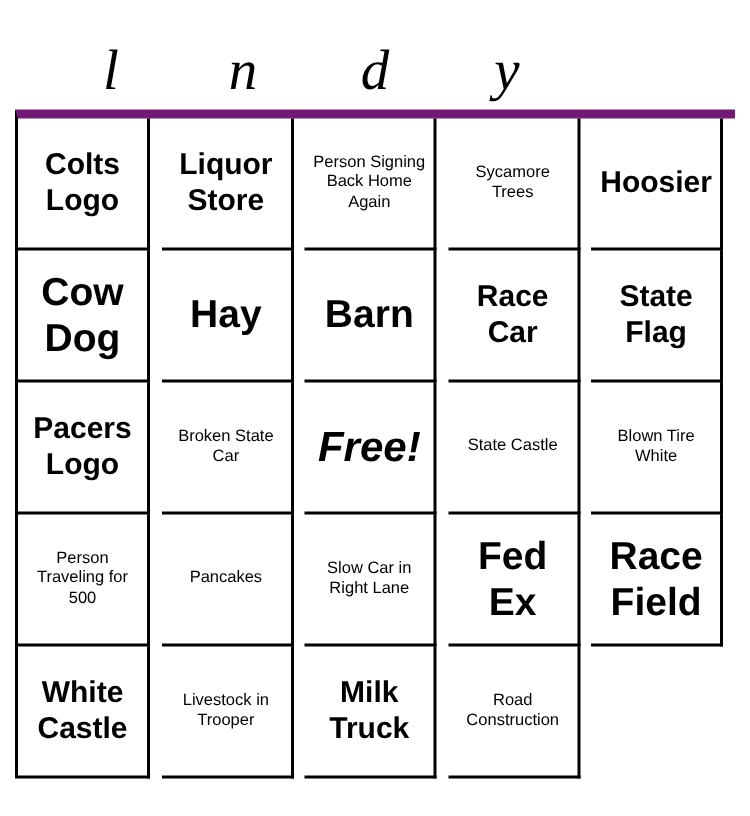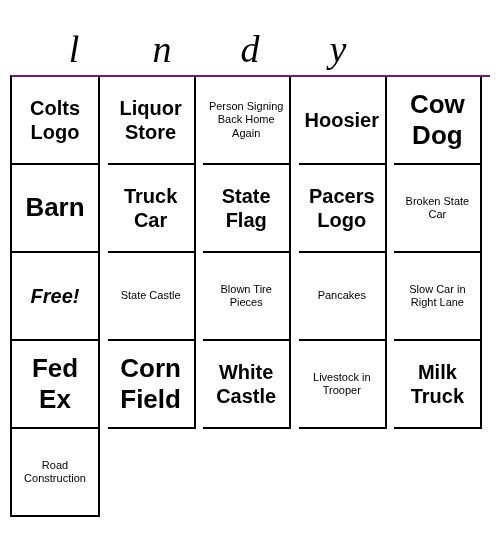--- a/index.html
+++ b/index.html
@@ -26,21 +26,21 @@
       text-align: center;
       font-size: 38px;
       font-family: 'Times New Roman', serif;
       color: #000;
       font-style: italic;
     }
     .grid {
       display: grid;
       grid-template-columns: repeat(5, 1fr);
       border-left: 2px solid #000;
-      border-top: 2px solid #701a75;
+      border-top: 6px solid #701a75;
     }
     .cell {
       border-right: 2px solid #000;
       border-bottom: 2px solid #000;
       width: 88px;
       height: 88px;
       display: flex;
       align-items: center;
       justify-content: center;
       text-align: center;
@@ -51,21 +51,21 @@
     }
     .cell.large {
       font-size: 20px;
       font-weight: bold;
     }
     .cell.xlarge {
       font-size: 26px;
       font-weight: bold;
     }
     .cell.free {
-      font-size: 20px;
+      font-size: 28px;
       font-weight: bold;
       font-style: italic;
     }
     .cell.medium {
       font-size: 20px;
       font-weight: bold;
     }
     .cell.small {
       font-size: 11px;
     }
@@ -78,32 +78,35 @@
     <span class="header-letter">l</span>
     <span class="header-letter">n</span>
     <span class="header-letter">d</span>
     <span class="header-letter">y</span>
     <span class="header-letter"></span>
   </div>
   <div class="grid">
   <div class="cell large">Colts Logo</div>
       <div class="cell large">Liquor Store</div>
       <div class="cell small">Person Signing Back Home Again</div>
+      <div class="cell small">Sycamore Trees</div>
       <div class="cell medium">Hoosier</div>
       <div class="cell xlarge">Cow Dog</div>
+      <div class="cell xlarge">Hay</div>
       <div class="cell xlarge">Barn</div>
-      <div class="cell large">Truck Car</div>
+      <div class="cell large">Race Car</div>
       <div class="cell large">State Flag</div>
       <div class="cell large">Pacers Logo</div>
       <div class="cell small">Broken State Car</div>
       <div class="cell free">Free!</div>
       <div class="cell small">State Castle</div>
-      <div class="cell small">Blown Tire Pieces</div>
+      <div class="cell small">Blown Tire White</div>
+      <div class="cell small">Person Traveling for 500</div>
       <div class="cell small">Pancakes</div>
       <div class="cell small">Slow Car in Right Lane</div>
       <div class="cell xlarge">Fed Ex</div>
-      <div class="cell xlarge">Corn Field</div>
+      <div class="cell xlarge">Race Field</div>
       <div class="cell large">White Castle</div>
       <div class="cell small">Livestock in Trooper</div>
       <div class="cell large">Milk Truck</div>
       <div class="cell small">Road Construction</div>
     </div>
 </div>
 
 </body></html>

